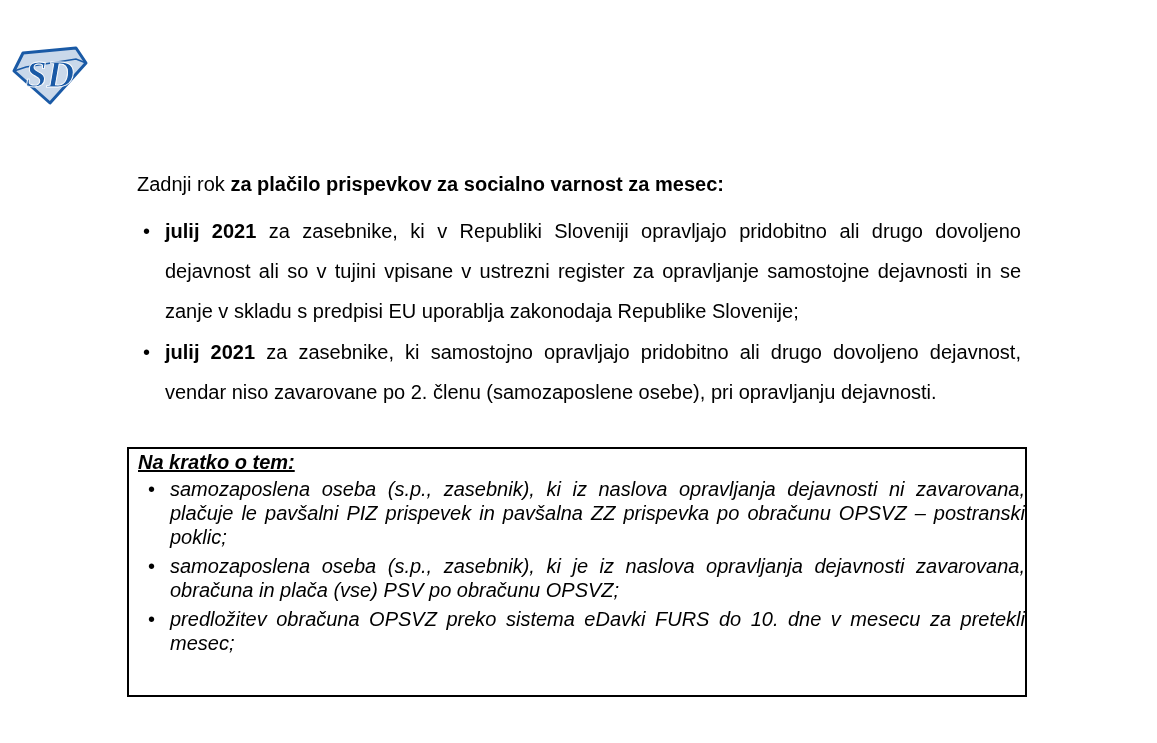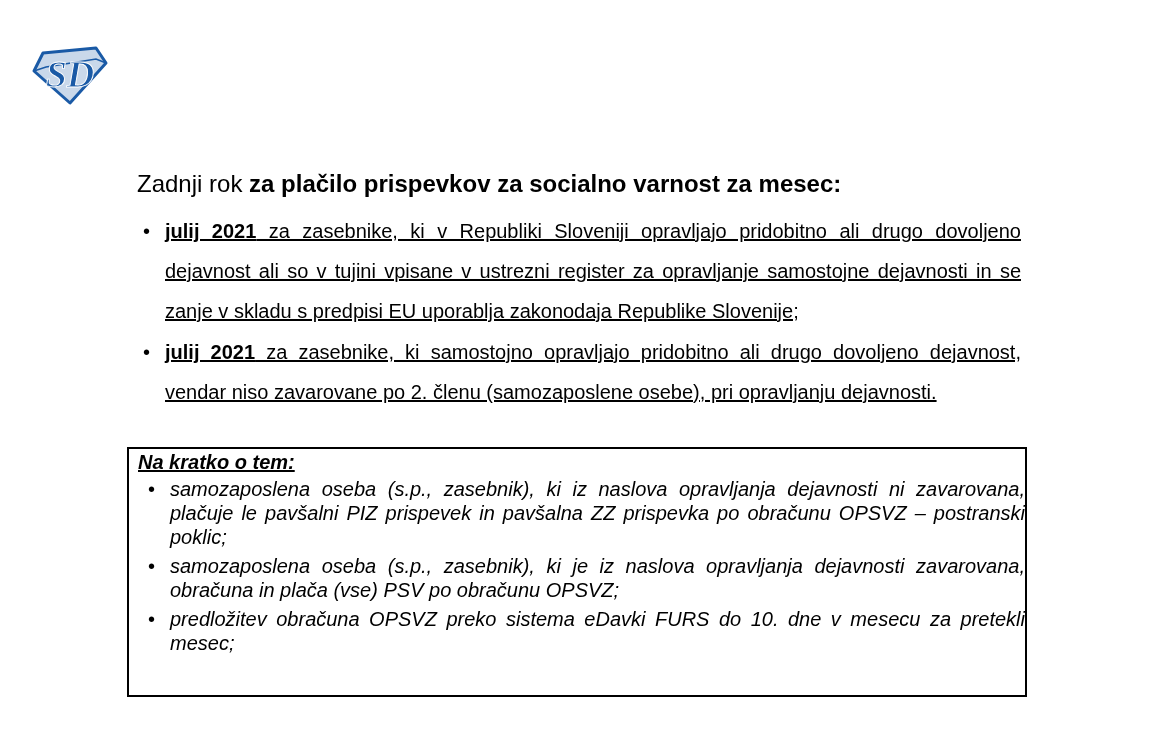--- a/index.html
+++ b/index.html
@@ -9,50 +9,49 @@
     overflow: hidden;
     position: relative;
     background: #ffffff;
     color: #000000;
     font-family: "Liberation Sans", sans-serif;
   }
 
   
   .logo {
     position: absolute;
-    left: 32px;
+    left: 12px;
     top: 45px;
     width: 76px;
     height: 60px;
   }
   .logo svg { overflow: visible; }
 
   
   .content {
     position: absolute;
     left: 137px;
     top: 164px;
     width: 884px;
     font-size: 20px;
     line-height: 40px;
   }
 
   .heading {
     margin: 0;
-    font-size: 24px;
+    font-size: 20px;
     font-weight: normal;
     line-height: 40px;
   }
   .bold { font-weight: bold; }
 
   ul.main-list {
     list-style: none;
     margin: 7px 0 0 0;
     padding: 0;
-    text-decoration: underline;
   }
   ul.main-list li {
     position: relative;
     padding-left: 28px;
     text-align: justify;
   }
   ul.main-list li::before {
     content: "\2022";
     position: absolute;
     left: 6px;

